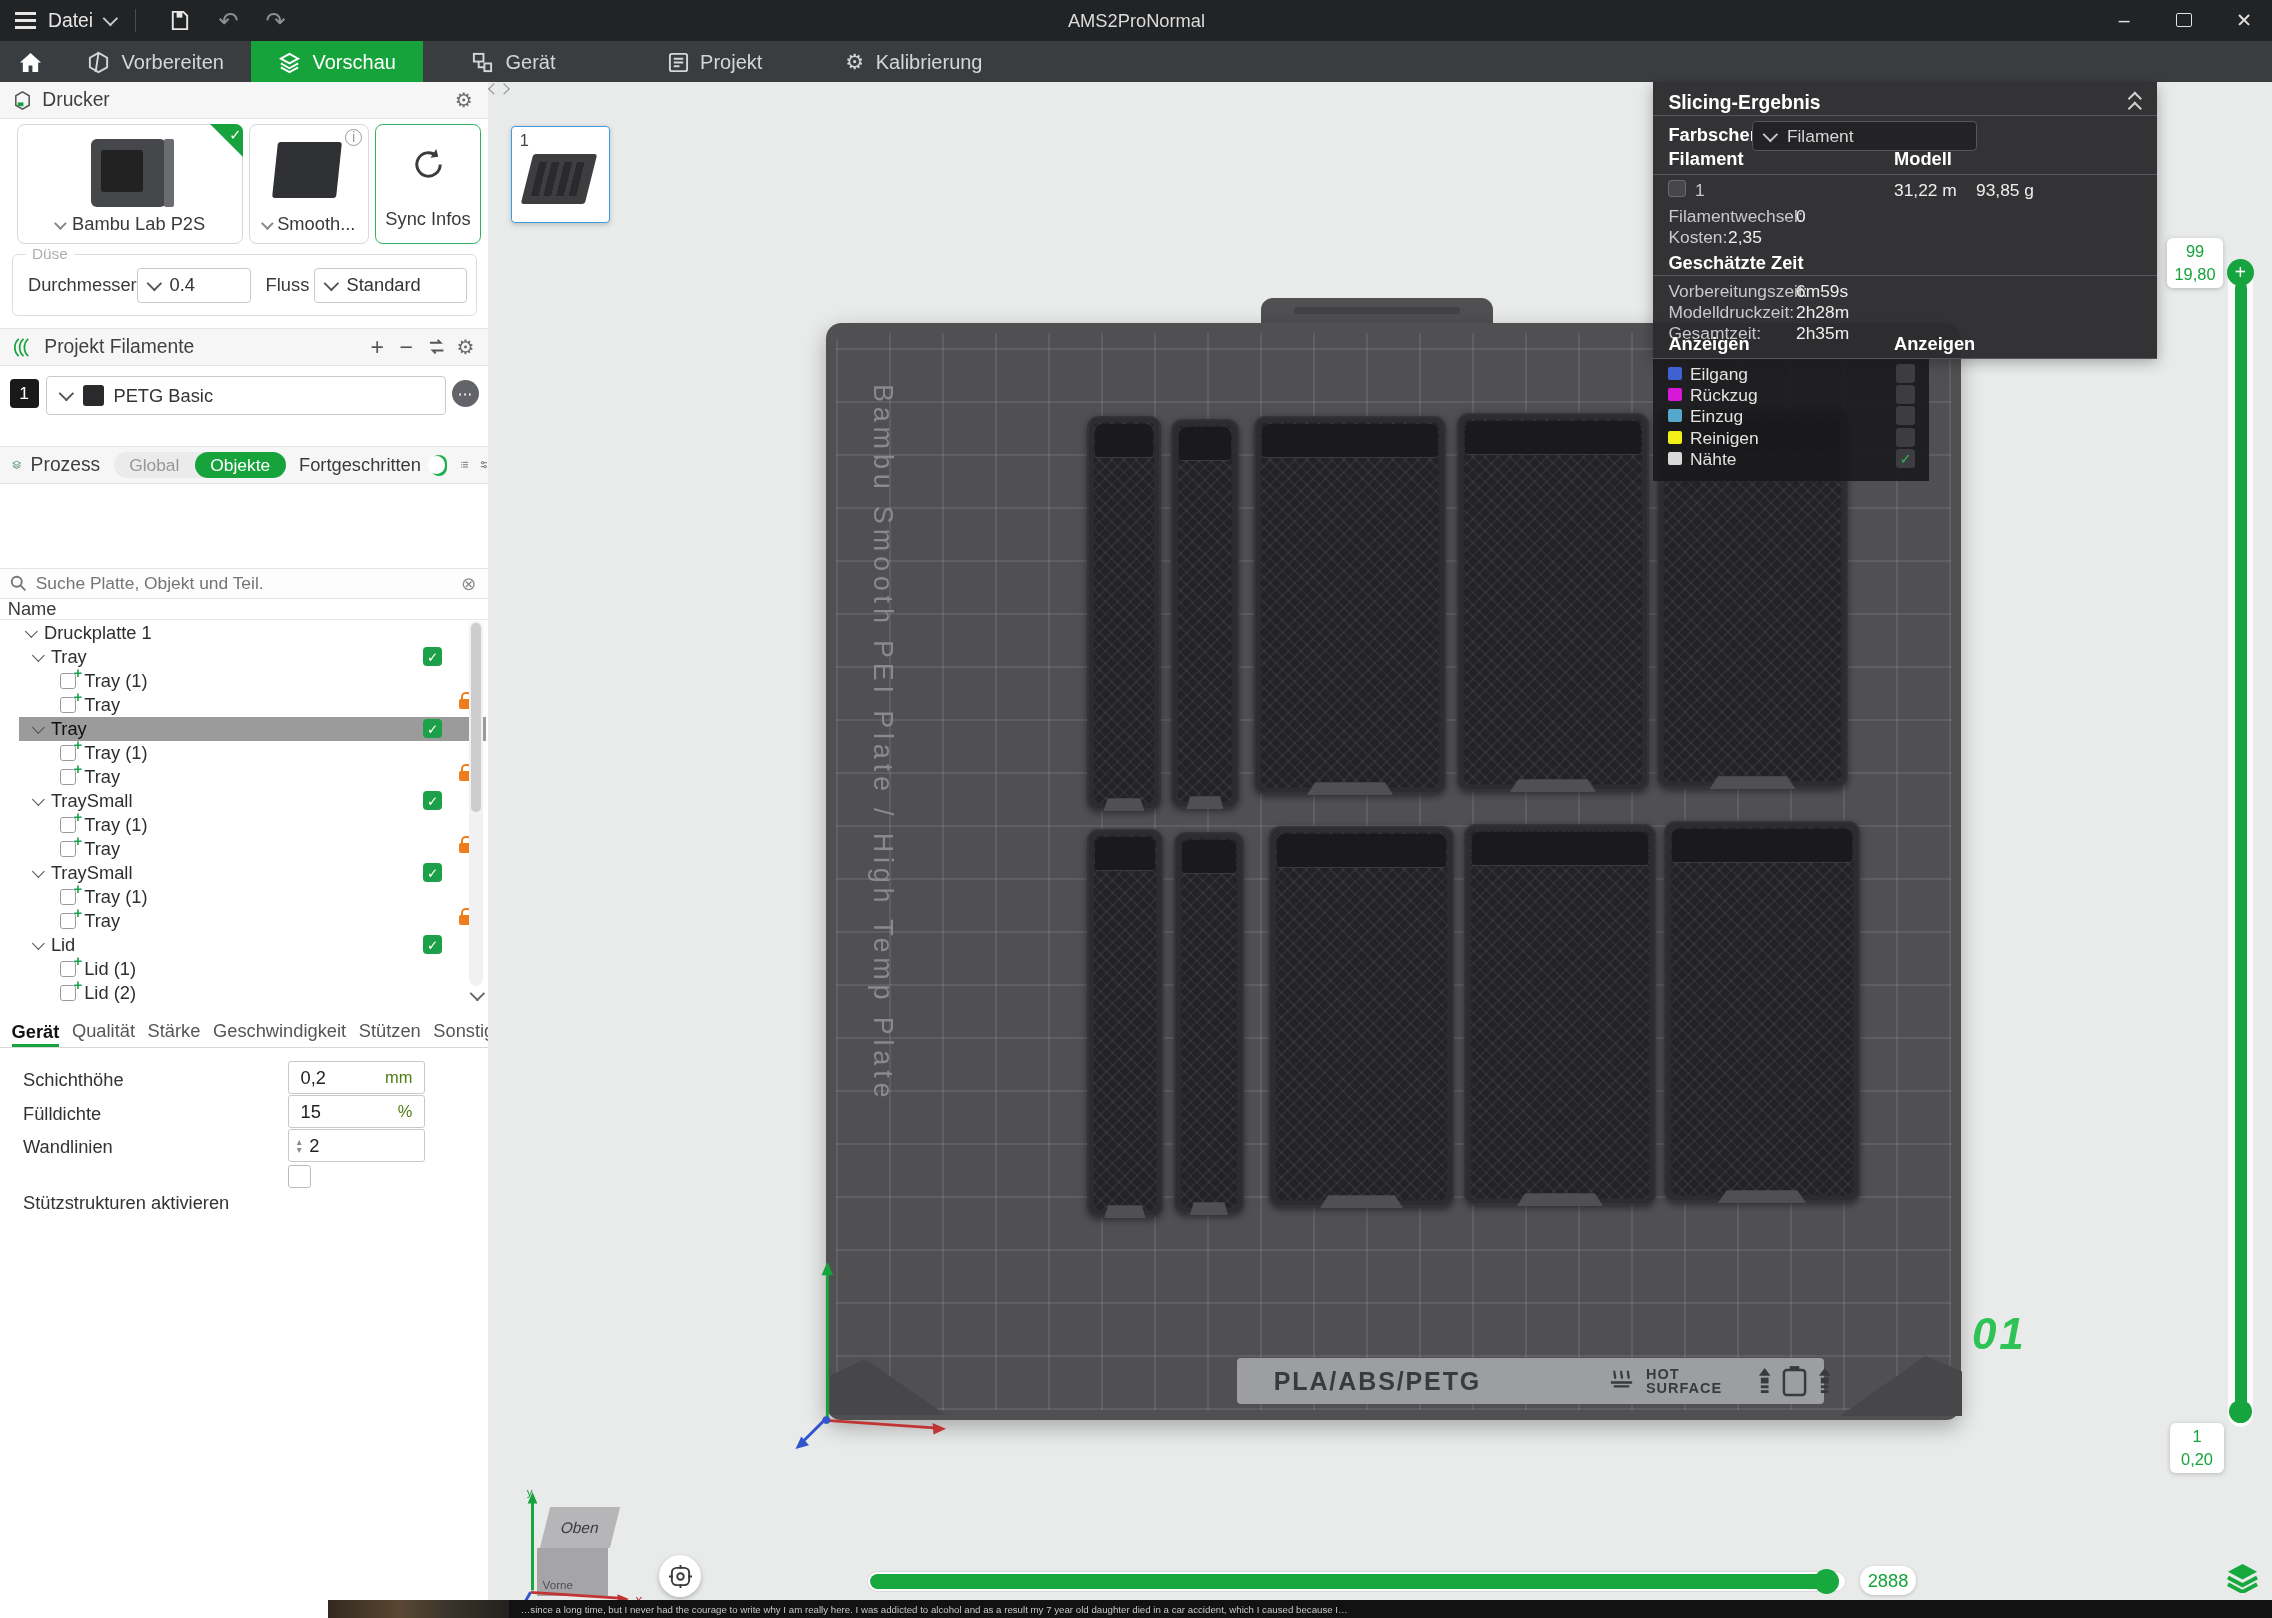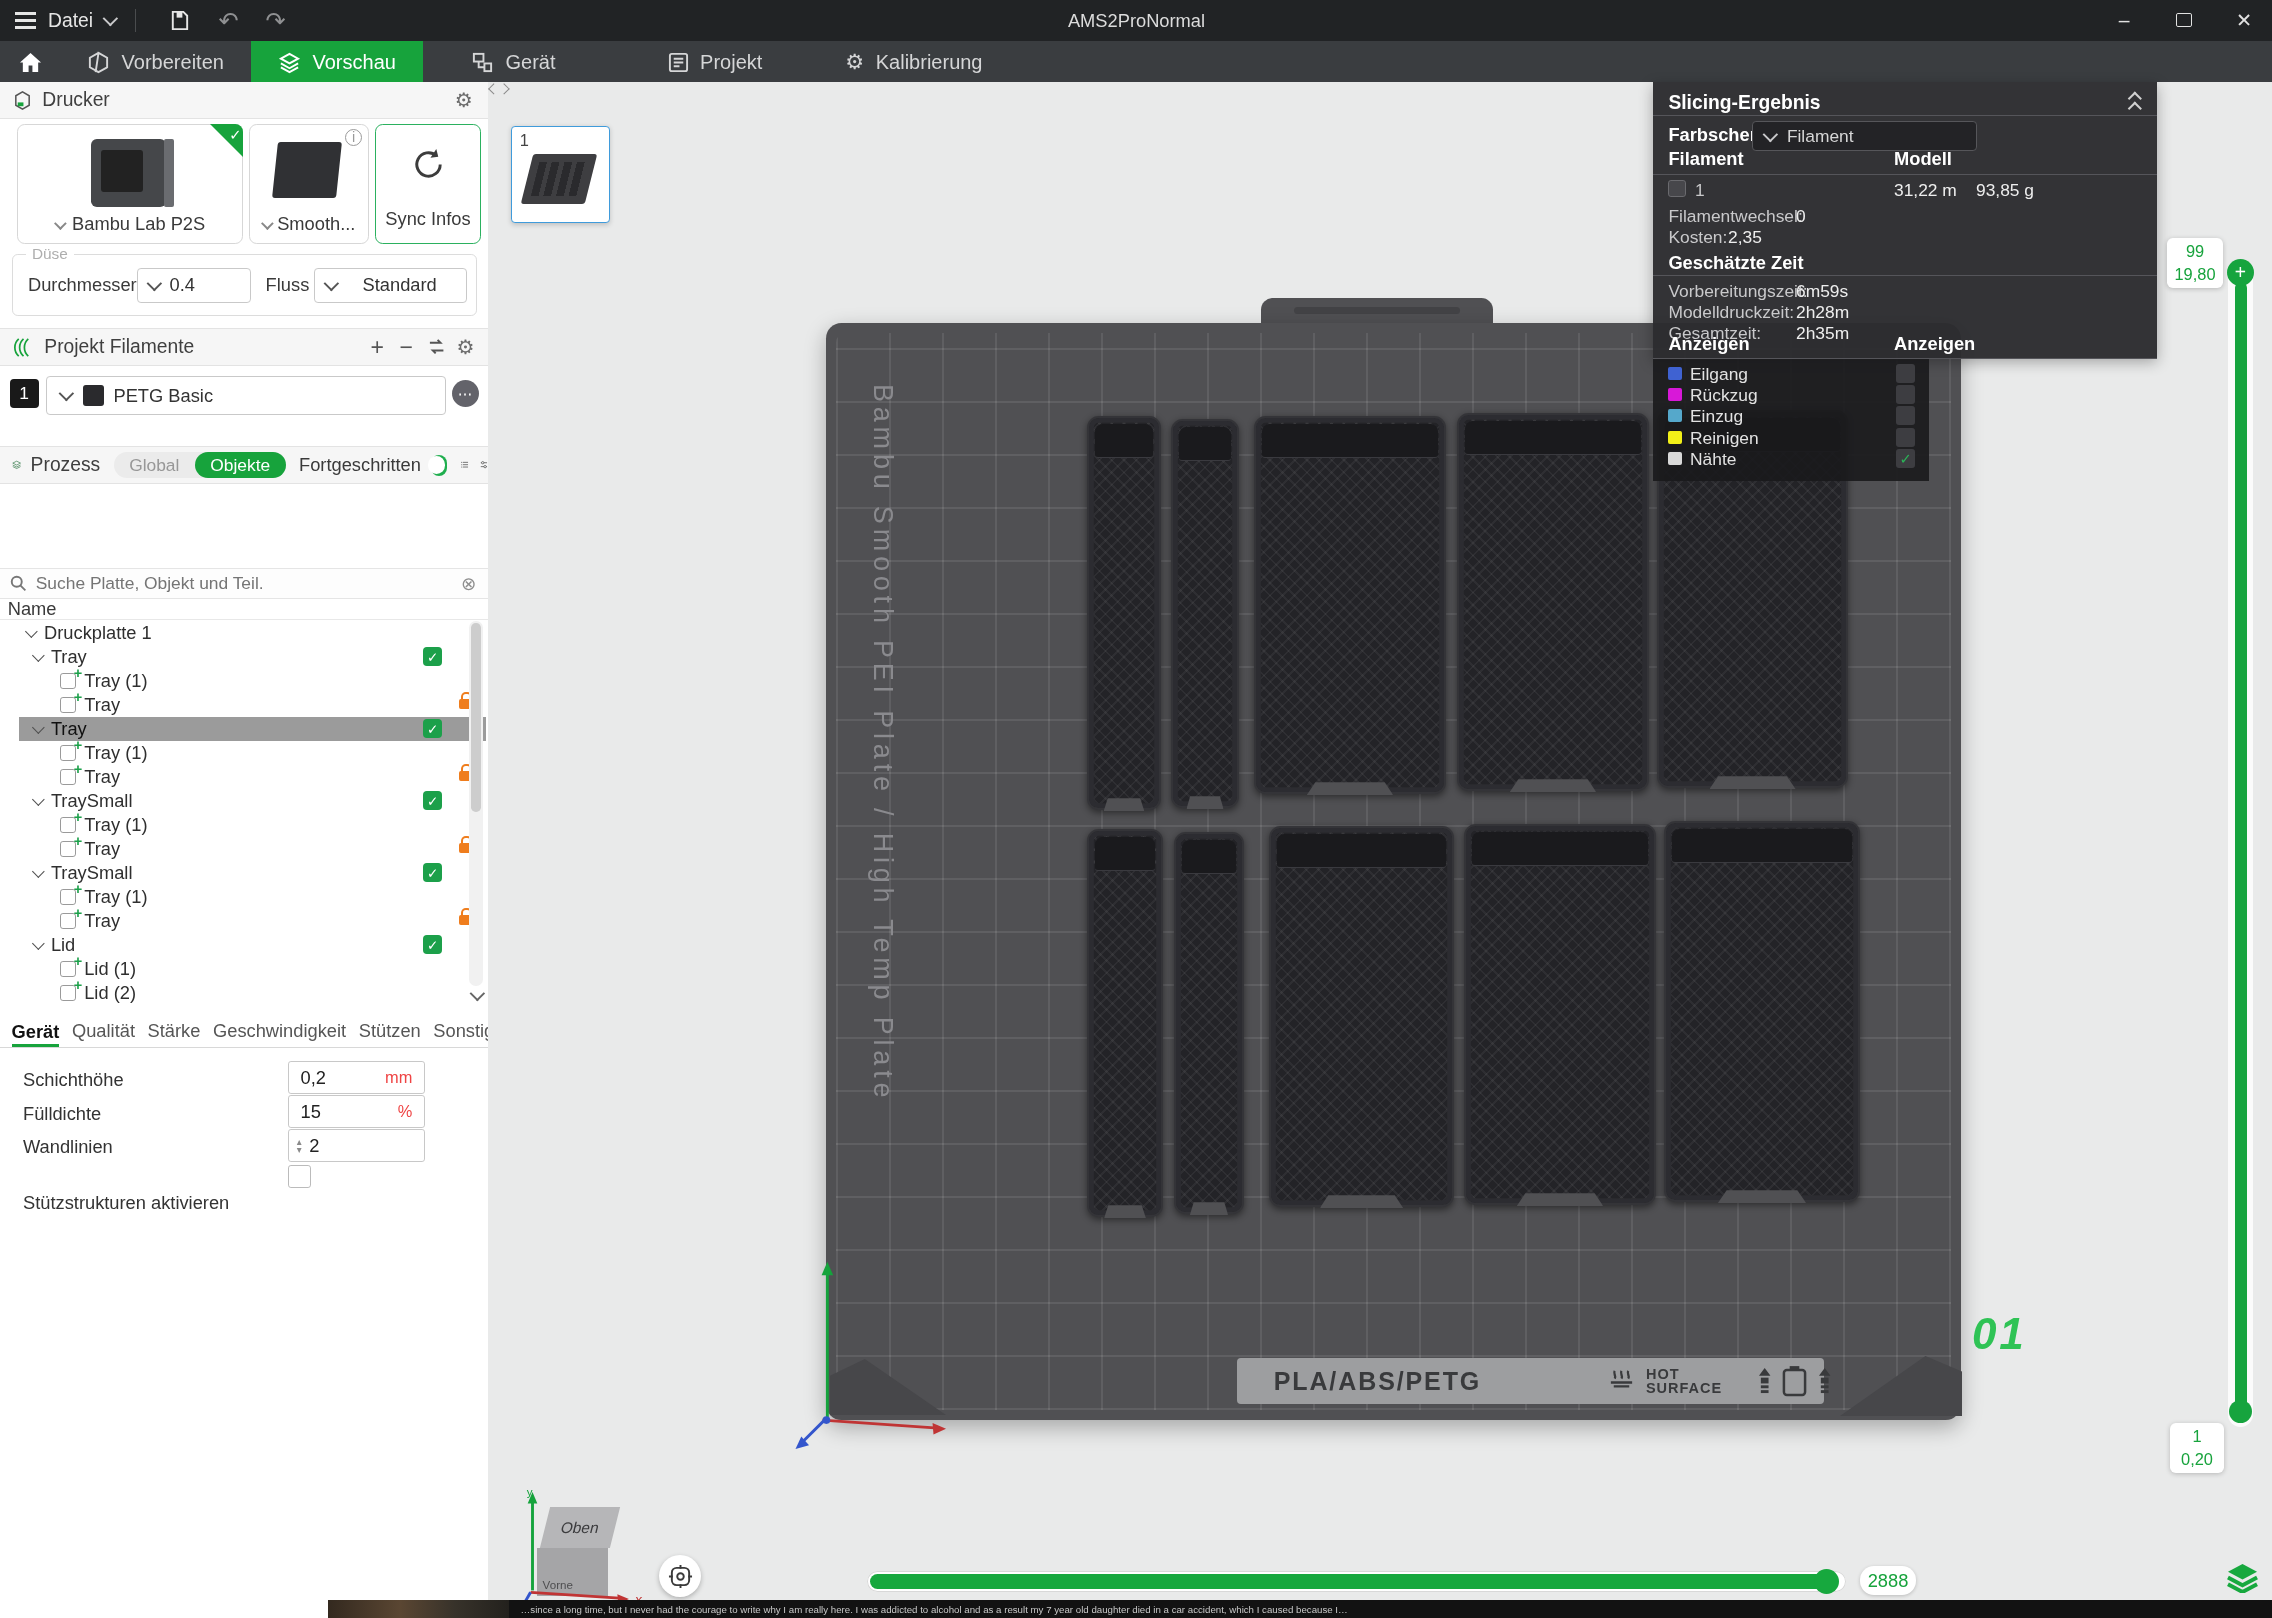--- a/index.html
+++ b/index.html
@@ -85,21 +85,21 @@
   .tscroll{position:absolute;left:469px;top:539px;width:13.5px;height:365px;background:#f1f1f1;border-radius:6.8px;}
   .tthumb{position:absolute;left:1.9px;top:1.9px;width:9.7px;height:189px;background:#cdcdcd;border-radius:4.8px;}
   .param-tabs{position:absolute;left:0;top:937px;width:488px;height:29px;border-bottom:1px solid #d8d8d8;
               display:flex;align-items:flex-end;gap:12.6px;padding-left:11.6px;box-sizing:border-box;}
   .ptab{font-size:18.3px;color:#565656;padding-bottom:4.8px;}
   .ptab.active{color:#111;font-weight:bold;border-bottom:3.9px solid #17a33c;padding-bottom:1px;}
   .prow-label{position:absolute;left:23px;font-size:18.3px;color:#333;}
   .pinput{position:absolute;left:288px;width:137px;height:33px;border:1px solid #c8c8c8;border-radius:2.9px;background:#fff;
           display:flex;align-items:center;font-size:18.3px;color:#222;box-sizing:border-box;}
   .pinput .val{margin-left:11.6px;flex:1;}
-  .pinput .unit{margin-right:11.6px;color:#ef4444;font-size:16.4px;}
+  .pinput .unit{margin-right:11.6px;color:#4d7c0f;font-size:16.4px;}
   .spin{display:flex;flex-direction:column;margin-left:7.7px;margin-right:7.7px;color:#8a8a8a;font-size:9.7px;line-height:7.7px;}
   .pcheck{position:absolute;left:288px;width:21px;height:21px;border:1px solid #bbb;border-radius:2.9px;background:#fff;}
 
   
   .viewport{position:absolute;left:488px;top:82px;right:0;bottom:0;background:#e9eaea;}
   .plate{position:absolute;left:826px;top:323px;width:1135px;height:1097px;background:#505053;border-radius:15.4px;
          box-shadow:0 7.7px 21px rgba(0,0,0,.28);}
   .plate::before{content:"";position:absolute;inset:9.7px;border-radius:9.7px;
      background:
        repeating-linear-gradient(90deg, rgba(255,255,255,.09) 0 1.9px, transparent 1.9px 53px),
@@ -307,21 +307,21 @@
     </div>
 
     <div class="fieldset" style="left:11.6px;top:172px;width:463px;height:60px;">
       <span class="legend">Düse</span>
       <span class="flabel" style="position:absolute;left:15.4px;top:19.3px;">Durchmesser</span>
       <div class="inputbox" style="left:124px;top:12.6px;width:112px;">
         <span class="chev" style="margin:0 9.7px 3.9px 11.6px;"></span>
           <span>0.4</span>
       </div>
       <span class="flabel" style="position:absolute;left:253px;top:19.3px;">Fluss</span>
-      <div class="inputbox" style="left:301px;top:12.6px;width:151px;gap:16px;">
+      <div class="inputbox" style="left:301px;top:12.6px;width:151px;">
         <span class="chev" style="margin:0 9.7px 3.9px 11.6px;"></span>
           <span>Standard</span>
       </div>
     </div>
 
     <div class="sec-head" style="top:246px;border-top:1px solid #e3e3e3;">
       <svg width="23" height="21" viewBox="0 0 24 22" style="margin-left:11.6px;">
         <path d="M7 2a12 12 0 0 0 0 18M12 2a12 12 0 0 0 0 18M17 2a12 12 0 0 0 0 18" fill="none" stroke="#17a33c" stroke-width="1.8"></path>
       </svg>
       <span class="ttl">Projekt Filamente</span>

